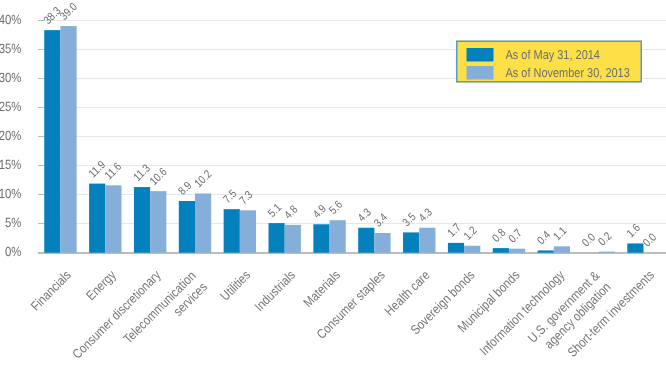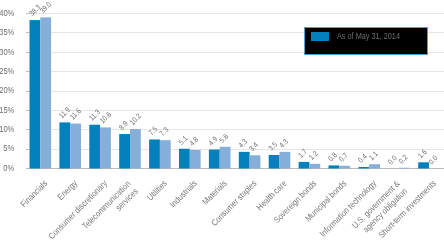--- a/index.html
+++ b/index.html
@@ -7,21 +7,21 @@
     width:444px;height:244px;background:#ffffff;overflow:hidden;
     font-family:"Liberation Sans", sans-serif;
   }
   #chart-figure{position:relative;width:444px;height:244px;}
   #chart-canvas{display:block;position:absolute;left:0;top:0;}
 
   
   #legend{
     position:absolute;box-sizing:border-box;
     left:304.4px;top:27.3px;width:123.4px;height:27.8px;
-    background:#000000;border:1px solid #4f9fd4;
+    background:#fde047;border:1px solid #4f9fd4;
   }
   .legend-row{position:absolute;left:0;width:100%;height:12.2px;}
   .legend-row.r0{top:2.8px;}
   .legend-row.r1{top:15.0px;}
   .legend-swatch{
     position:absolute;left:5.6px;top:1.2px;width:17.9px;height:8.4px;
   }
   .legend-swatch.s0{background:#0481bd;}
   .legend-swatch.s1{background:#85aed8;}
   .legend-label{
@@ -139,15 +139,19 @@
         <text x="0" y="0" font-size="8.8" fill="#76767a" text-anchor="end" font-family="&quot;Liberation Sans&quot;, sans-serif" transform="translate(406.70,183.90) rotate(-45) scale(0.85,1)"><tspan x="-5.8" dy="-4.3">U.S. government &amp;</tspan><tspan x="-5.8" dy="10.6">agency obligation</tspan></text>
         <text x="0" y="0" font-size="8.8" fill="#76767a" text-anchor="end" font-family="&quot;Liberation Sans&quot;, sans-serif" transform="translate(436.60,183.90) rotate(-45) scale(0.85,1)"><tspan x="0" dy="0">Short-term investments</tspan></text>
       </g>
     </svg>
 
   <div id="legend">
     <div class="legend-row r0">
       <span class="legend-swatch s0"></span>
       <span class="legend-label">As of May 31, 2014</span>
     </div>
+    <div class="legend-row r1">
+      <span class="legend-swatch s1"></span>
+      <span class="legend-label">As of November 30, 2013</span>
+    </div>
   </div>
 
 </div>
 
 </body></html>

